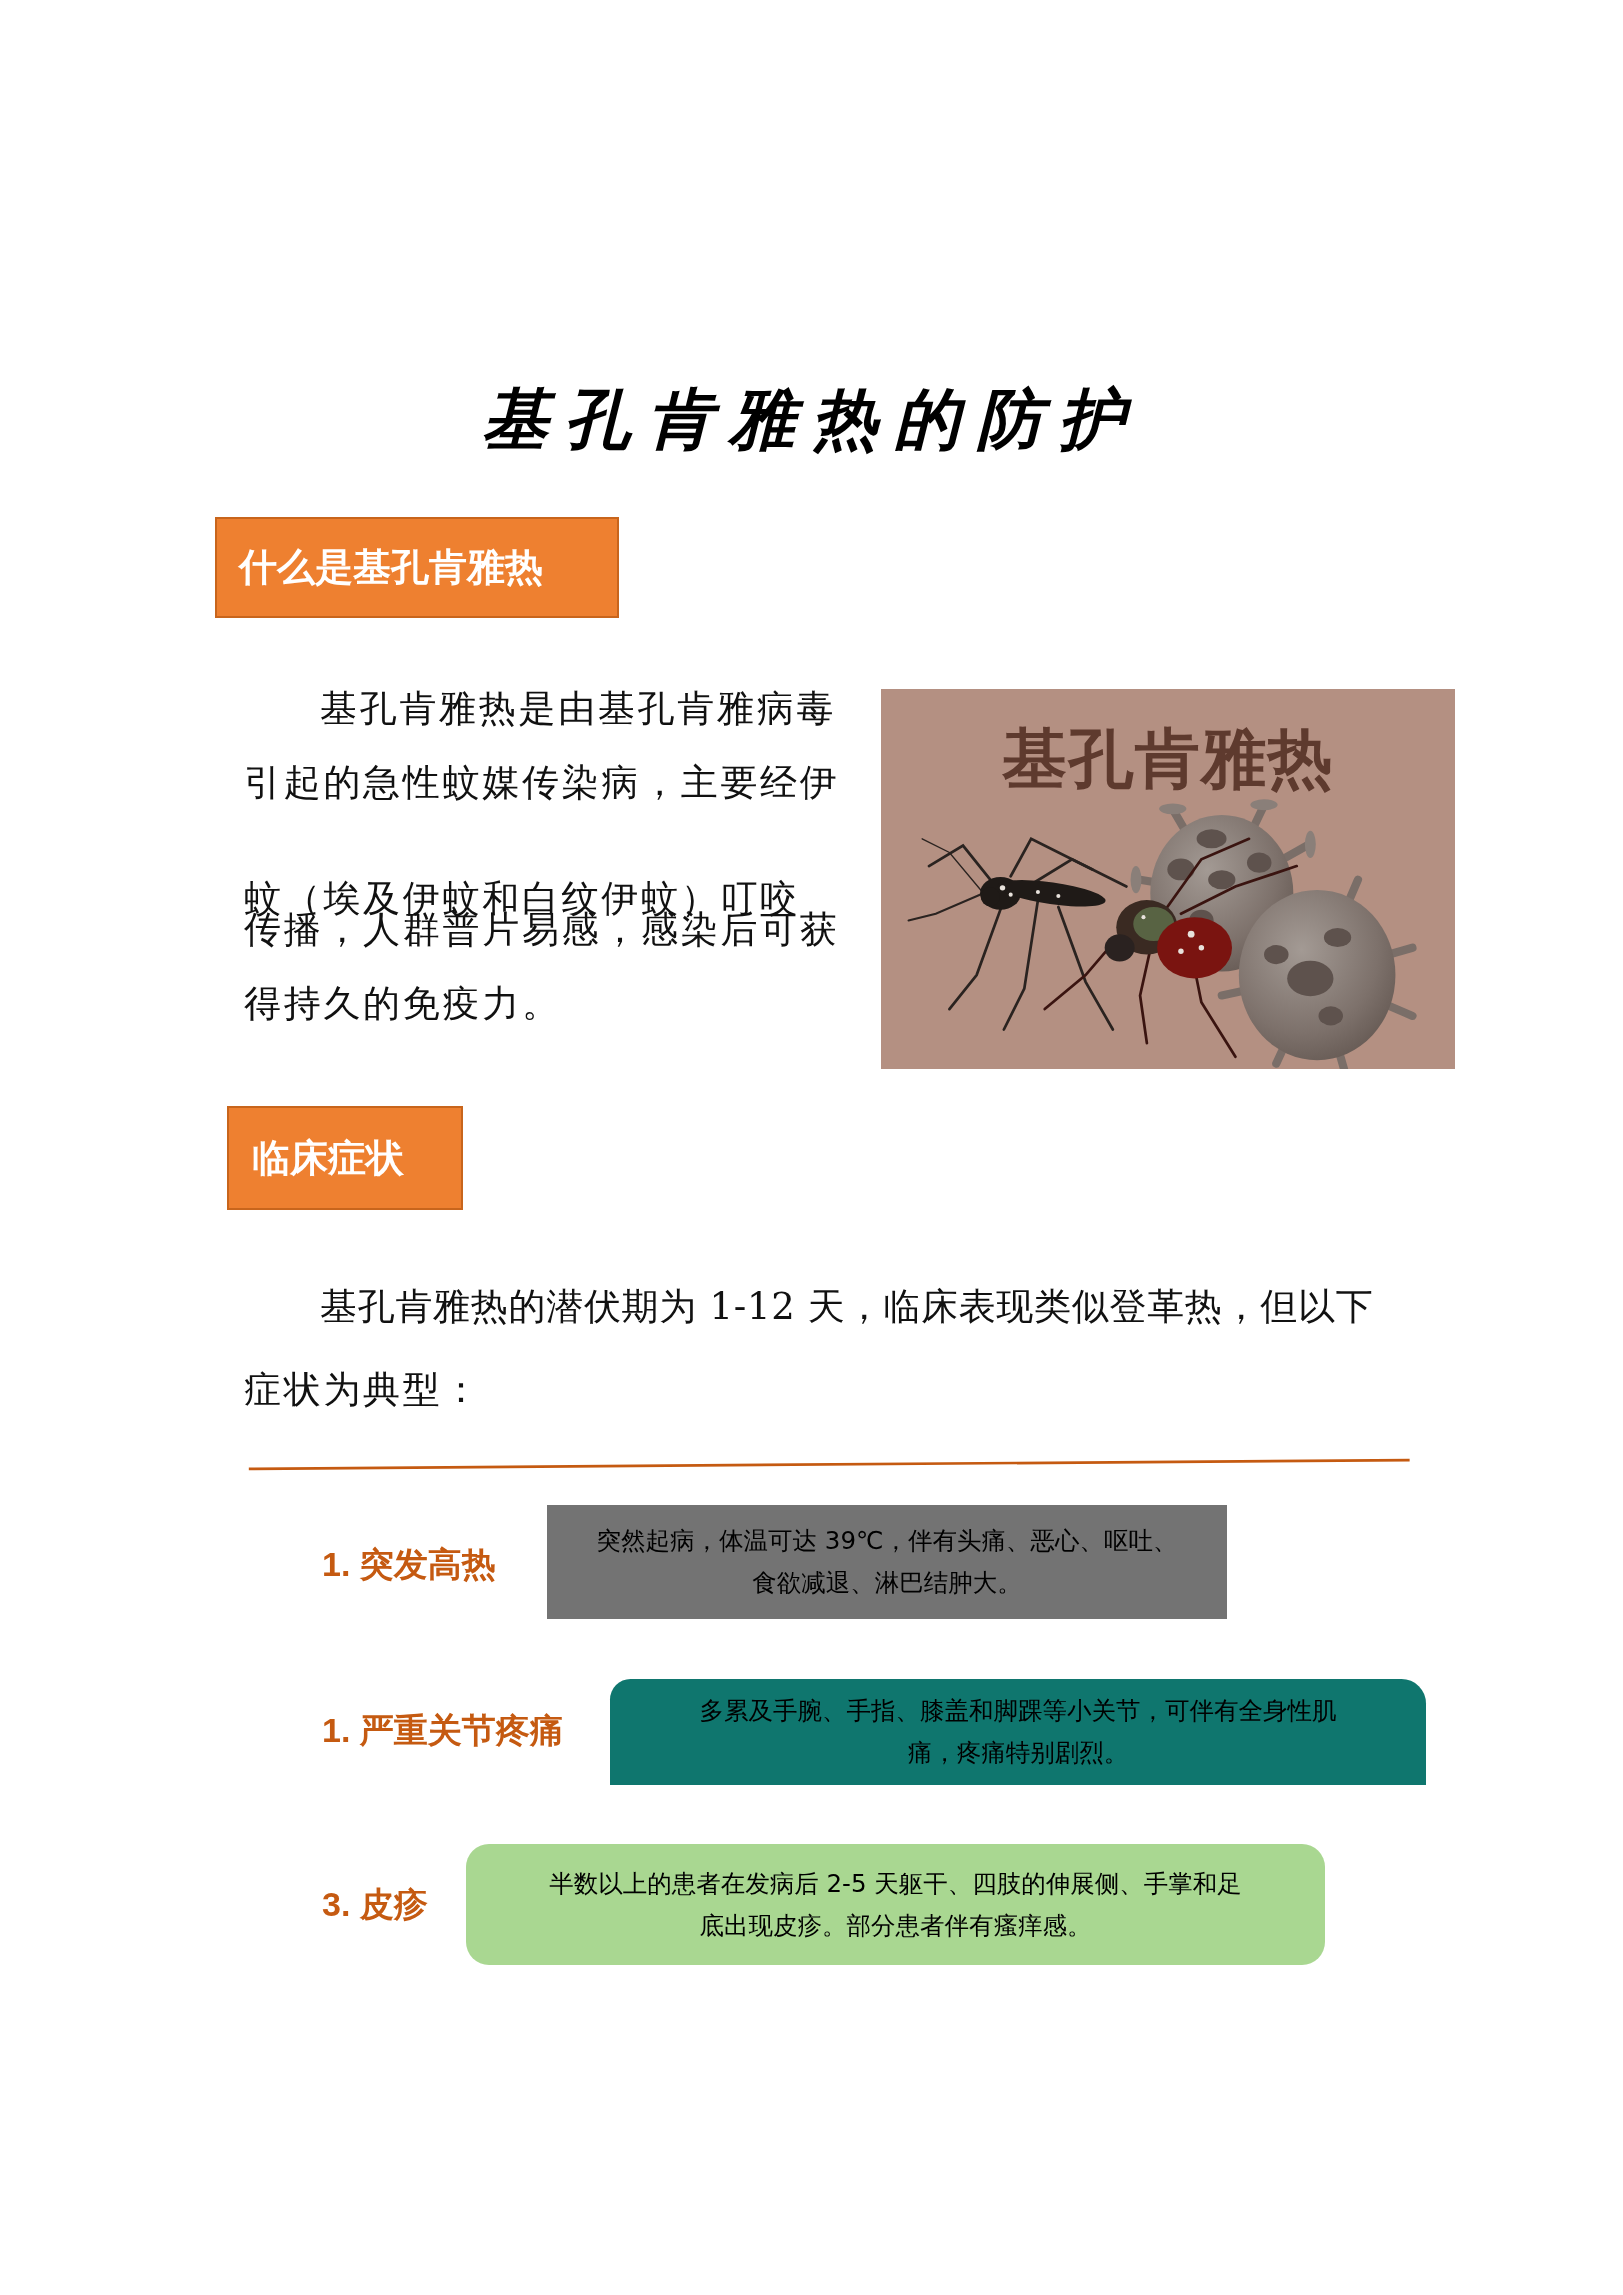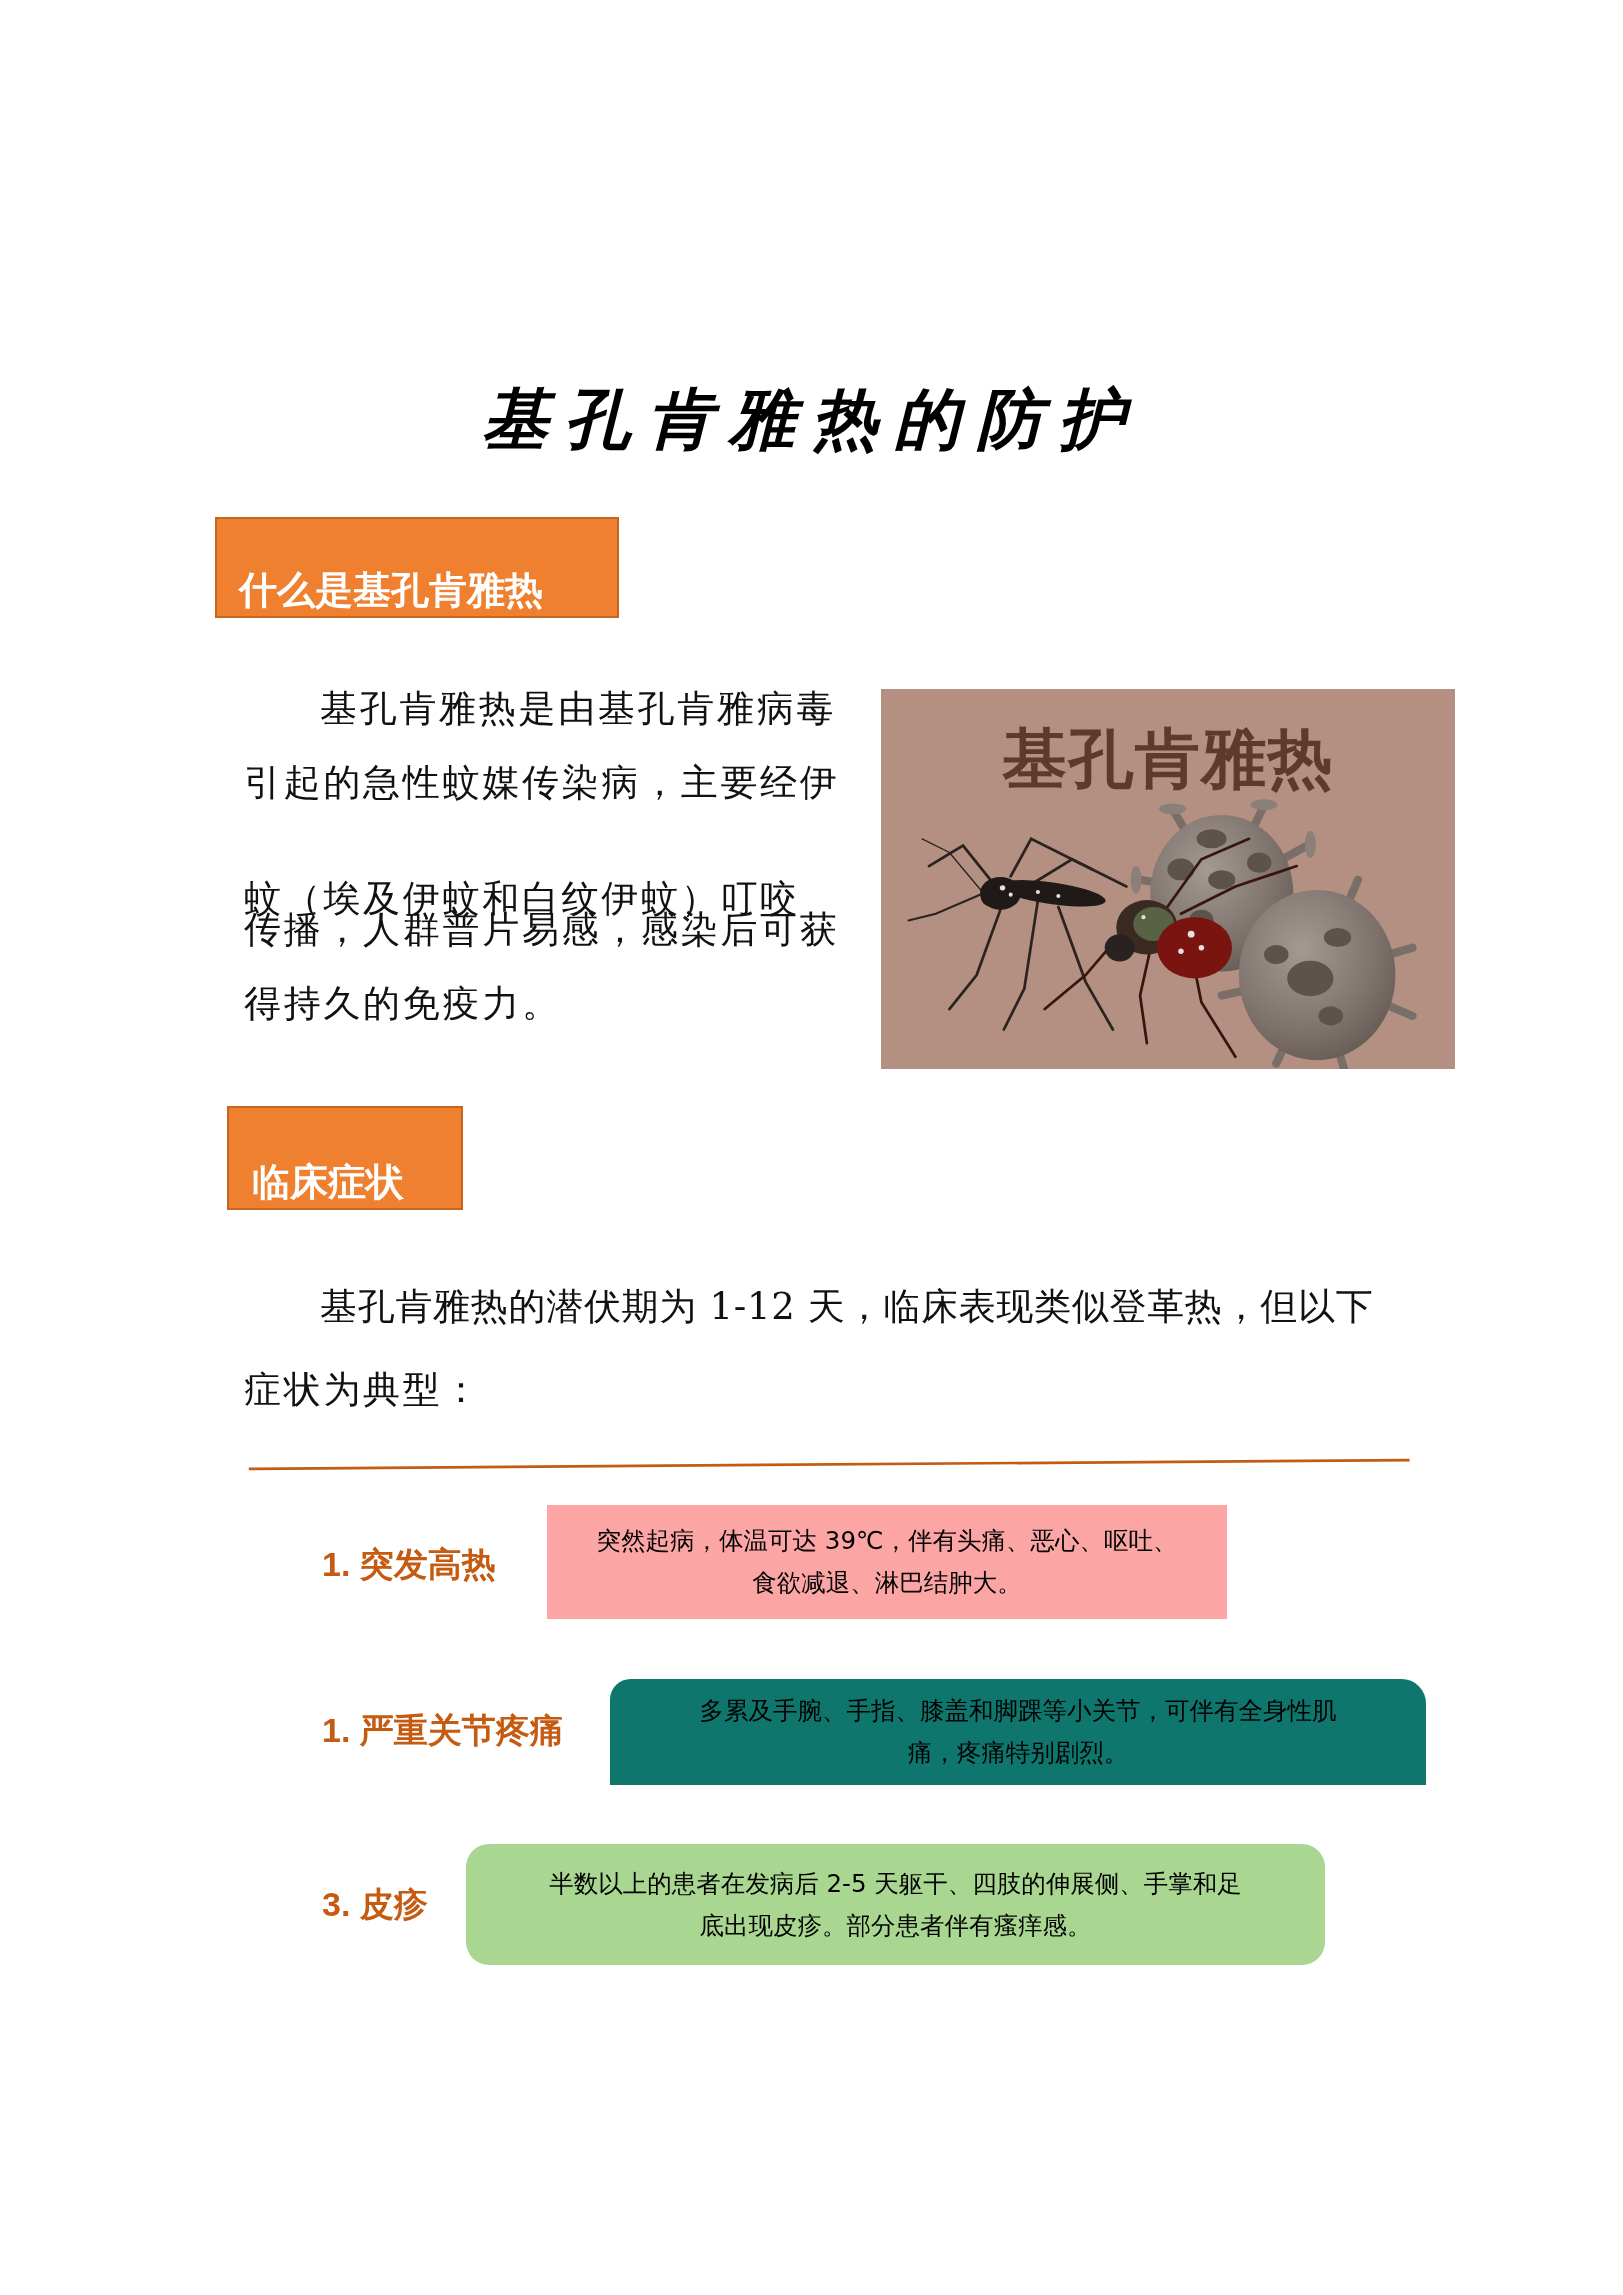--- a/index.html
+++ b/index.html
@@ -20,21 +20,21 @@
   }
 
   
   .section-heading {
     background: #ee8030;
     border: 2.7px solid #c8651c;
     box-sizing: border-box;
     color: #ffffff;
     font-family: Liberation Mono, monospace;
     font-size: 38px; font-weight: bold;
-    display: flex; align-items: flex-end;
+    display: flex; align-items: center;
   }
   .h1 { left: 215px; top: 517px; width: 404px; height: 101px; padding-left: 22px; }
   .h2 { left: 227px; top: 1106px; width: 236px; height: 104px; padding-left: 23px; }
 
   
   .para {
     font-family: "DejaVu Serif", "Liberation Serif", serif;
     font-size: 37px;
     color: #111;
   }
@@ -66,21 +66,21 @@
     white-space: nowrap;
   }
   .sym-box {
     box-sizing: border-box;
     display: flex; align-items: center; justify-content: center;
     text-align: center;
     font-family: "DejaVu Sans", "Liberation Sans", sans-serif;
     font-size: 24.5px; line-height: 42px; color: #000;
     padding: 0 20.5px;
   }
-  .sym-box-1 { left: 547px; top: 1505px; width: 680px; height: 114px; background: #fca5a5; }
+  .sym-box-1 { left: 547px; top: 1505px; width: 680px; height: 114px; background: #737373; }
   .sym-box-2 { left: 610px; top: 1679px; width: 816px; height: 106px; background: #0f766e; border-radius: 20.5px 24.5px 0 0; }
   .sym-box-3 { left: 466px; top: 1844px; width: 859px; height: 121px; background: #a9d791; border-radius: 23px; }
 </style>
 </head>
 <body>
 
 <div class="abs doc-title">基孔肯雅热的防护</div>
 
 <div class="abs section-heading h1">
   <span>什么是基孔肯雅热</span>

